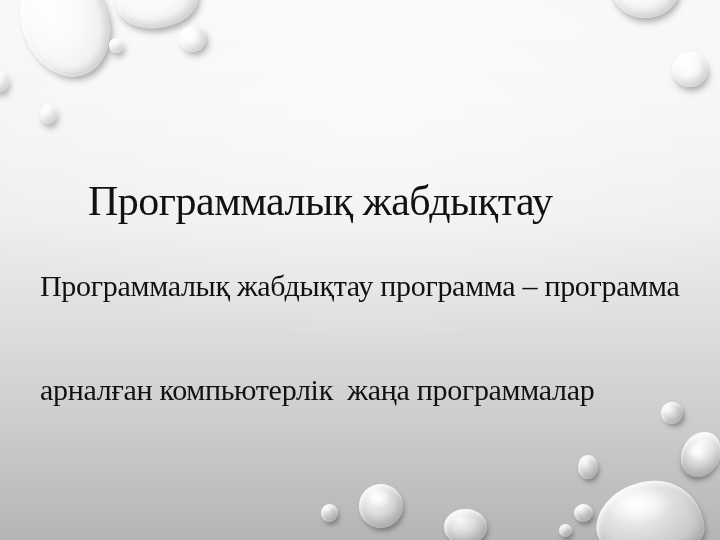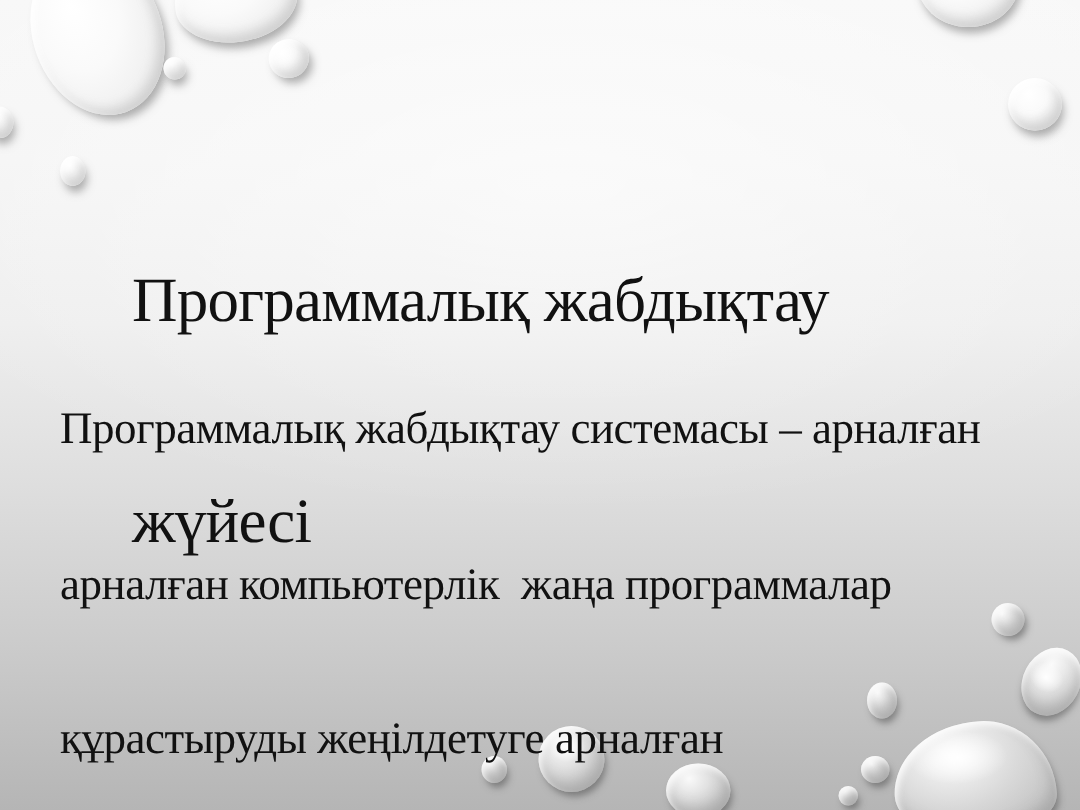--- a/index.html
+++ b/index.html
@@ -111,23 +111,21 @@
   <div class="drop dark" style="left:682px; top:431px; width:38px; height:47px; transform:rotate(28deg);">
     <span class="hl" style="left:8%; top:28%; width:60%; height:40%;"></span>
   </div>
   <div class="drop dark" style="left:578px; top:455px; width:20px; height:24px;"></div>
   <div class="drop dark" style="left:596px; top:481px; width:108px; height:78px; transform:rotate(-3deg); border-radius:55% 45% 50% 50% / 60% 65% 35% 40%;">
     <span class="hl" style="left:10%; top:8%; width:60%; height:45%;"></span>
   </div>
 
   <div class="title">
     <div>Программалық жабдықтау</div>
-    <div>жүйесі</div>
   </div>
 
   <div class="body-text">
-    <div>Программалық жабдықтау системасы – арналған</div>
+    <div>Программалық жабдықтау программа – программа</div>
     <div>арналған компьютерлік  жаңа программалар</div>
-    <div>құрастыруды жеңілдетуге арналған</div>
     
   </div>
 
 </div>
 
 </body></html>

